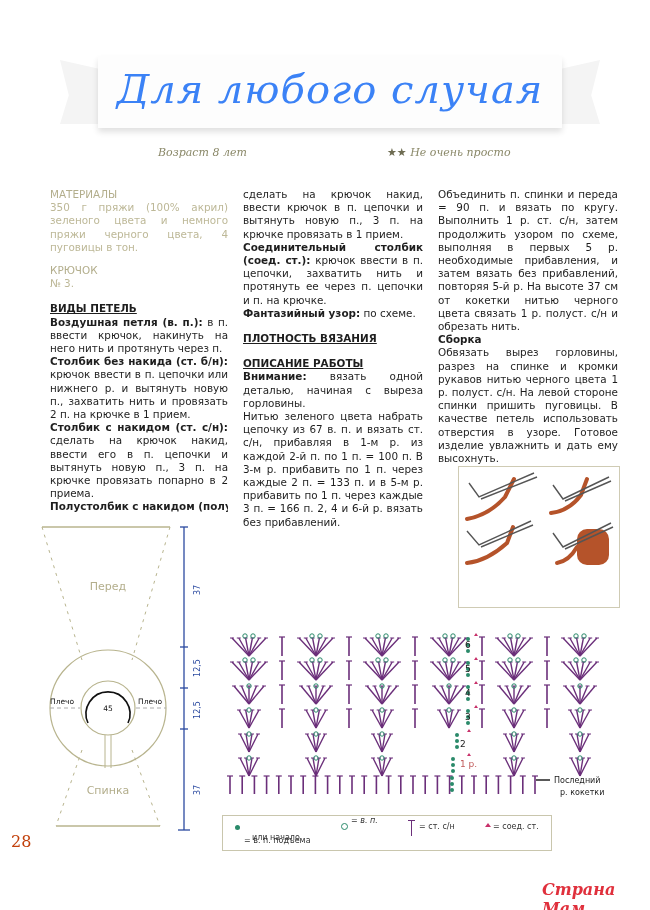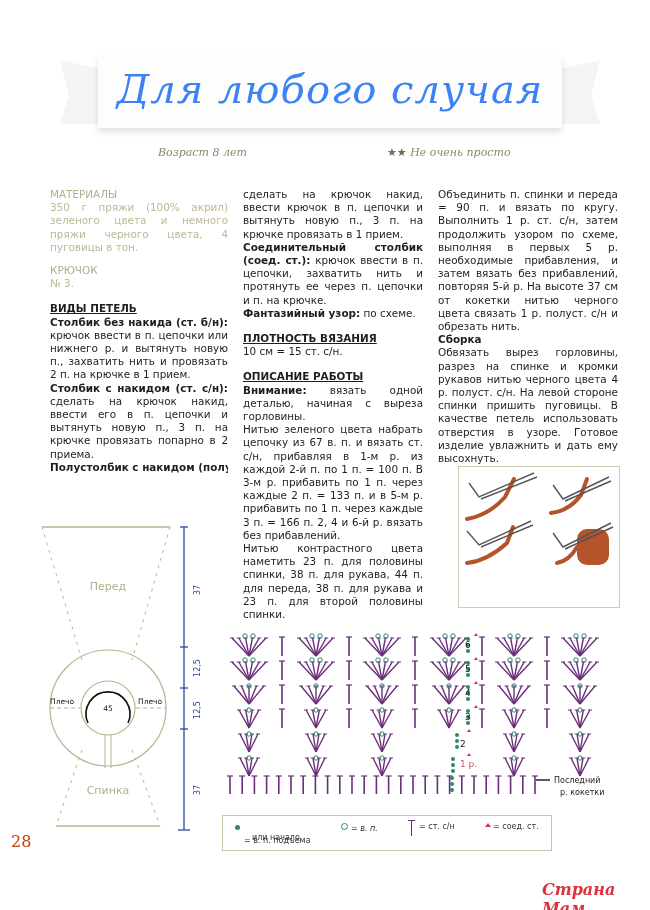--- a/index.html
+++ b/index.html
@@ -46,41 +46,40 @@
   <span>Не очень просто</span>
 </div>
 
 <div class="col" style="left:50px; width:178px;">
   <p class="muted-h">МАТЕРИАЛЫ</p>
   <p class="muted">350 г пряжи (100% акрил) зеленого цвета и немного пряжи черного цвета, 4 пуговицы в тон.</p>
   <div class="gap"></div>
   <p class="muted-h">КРЮЧОК</p>
   <p class="muted">№ 3.</p>
   <p class="sec" style="margin-top:14px;">ВИДЫ ПЕТЕЛЬ</p>
+  <p><b>Воздушная петля (в. п.):</b><span> в п. ввести крючок, накинуть на него нить и протянуть через п.</span></p>
   <p><b>Столбик без накида (ст. б/н):</b><span> крючок ввести в п. цепочки или нижнего р. и вытянуть новую п., захватить нить и провязать 2 п. на крючке в 1 прием.</span></p>
   <p><b>Столбик с накидом (ст. с/н):</b><span> сделать на крючок накид, ввести его в п. цепочки и вытянуть новую п., 3 п. на крючке провязать попарно в 2 приема.</span></p>
   <p style="white-space:nowrap;overflow:hidden;"><b>Полустолбик с накидом (полуст. с/н):</b></p>
 </div>
 
 <div class="col" style="left:243px; width:180px;">
   <p> сделать на крючок накид, ввести крючок в п. цепочки и вытянуть новую п., 3 п. на крючке провязать в 1 прием.</p>
   <p><b>Соединительный столбик (соед. ст.):</b><span> крючок ввести в п. цепочки, захватить нить и протянуть ее через п. цепочки и п. на крючке.</span></p>
   <p><b>Фантазийный узор:</b><span> по схеме.</span></p>
   <p class="sec">ПЛОТНОСТЬ ВЯЗАНИЯ</p>
-  <p>10 см = 15 ст. с/н.</p>
   <p class="sec">ОПИСАНИЕ РАБОТЫ</p>
   <p><b>Внимание:</b><span> вязать одной деталью, начиная с выреза горловины.</span></p>
   <p>Нитью зеленого цвета набрать цепочку из 67 в. п. и вязать ст. с/н, прибавляя в 1-м р. из каждой 2-й п. по 1 п. = 100 п. В 3-м р. прибавить по 1 п. через каждые 2 п. = 133 п. и в 5-м р. прибавить по 1 п. через каждые 3 п. = 166 п. 2, 4 и 6-й р. вязать без прибавлений.</p>
-  <p>Нитью контрастного цвета наметить 23 п. для половины спинки, 38 п. для рукава, 44 п. для переда, 38 п. для рукава и 23 п. для второй половины спинки.</p>
 </div>
 
 <div class="col" style="left:438px; width:180px;">
   <p>Объединить п. спинки и переда = 90 п. и вязать по кругу. Выполнить 1 р. ст. с/н, затем продолжить узором по схеме, выполняя в первых 5 р. необходимые прибавления, и затем вязать без прибавлений, повторяя 5-й р. На высоте 37 см от кокетки нитью черного цвета связать 1 р. полуст. с/н и обрезать нить.</p>
   <p style="font-weight:bold;">Сборка</p>
-  <p>Обвязать вырез горловины, разрез на спинке и кромки рукавов нитью черного цвета 4 р. полуст. с/н. На левой стороне спинки пришить пуговицы. В качестве петель использовать отверстия в узоре. Готовое изделие увлажнить и дать ему высохнуть.</p>
+  <p>Обвязать вырез горловины, разрез на спинке и кромки рукавов нитью черного цвета 1 р. полуст. с/н. На левой стороне спинки пришить пуговицы. В качестве петель использовать отверстия в узоре. Готовое изделие увлажнить и дать ему высохнуть.</p>
 </div>
 
 <div class="box">
   <svg width="160" height="100" viewBox="0 0 160 100">
     <g stroke="#b5532a" stroke-width="4" fill="none" stroke-linecap="round">
       <path d="M8 52 Q30 48 46 30 L55 12"></path>
       <path d="M92 46 Q110 44 122 28 L128 12"></path>
       <path d="M8 96 Q28 94 48 76 L54 60"></path>
       <path d="M98 96 Q110 94 118 80"></path>
     </g>
@@ -646,21 +645,21 @@
   <line x1="312" y1="150" x2="326" y2="150" stroke="#222" stroke-width="1.5"></line>
   <text x="330" y="153" font-size="8" fill="#222">Последний</text>
   <text x="336" y="165" font-size="8" fill="#222">р. кокетки</text>
 </svg>
 
 <div class="legend">
   <span style="position:absolute;left:12px;top:9px;width:5px;height:5px;border-radius:50%;background:#2a8a6a;"></span>
   <span style="position:absolute;left:21px;top:20px;">= в. п. подъема</span>
   <span style="position:absolute;left:29px;top:17px;">или начало</span>
   <span style="position:absolute;left:118px;top:7px;width:5px;height:5px;border-radius:50%;border:1px solid #2a8a6a;"></span>
-  <span style="position:absolute;left:128px;top:8px;font-style:italic;">= в. п.</span>
+  <span style="position:absolute;left:128px;top:0;font-style:italic;">= в. п.</span>
   <span style="position:absolute;left:188px;top:4px;width:1px;height:16px;background:#6b2f7a;"></span>
   <span style="position:absolute;left:185px;top:4px;width:7px;height:1px;background:#6b2f7a;"></span>
   <span style="position:absolute;left:196px;top:6px;">= ст. с/н</span>
   <span style="position:absolute;left:262px;top:7px;width:0;height:0;border-left:3px solid transparent;border-right:3px solid transparent;border-bottom:4px solid #c8306a;"></span>
   <span style="position:absolute;left:270px;top:6px;">= соед. ст.</span>
 </div>
 
 <div class="pg">28</div>
 <div class="wm">Страна Мам</div>
 

